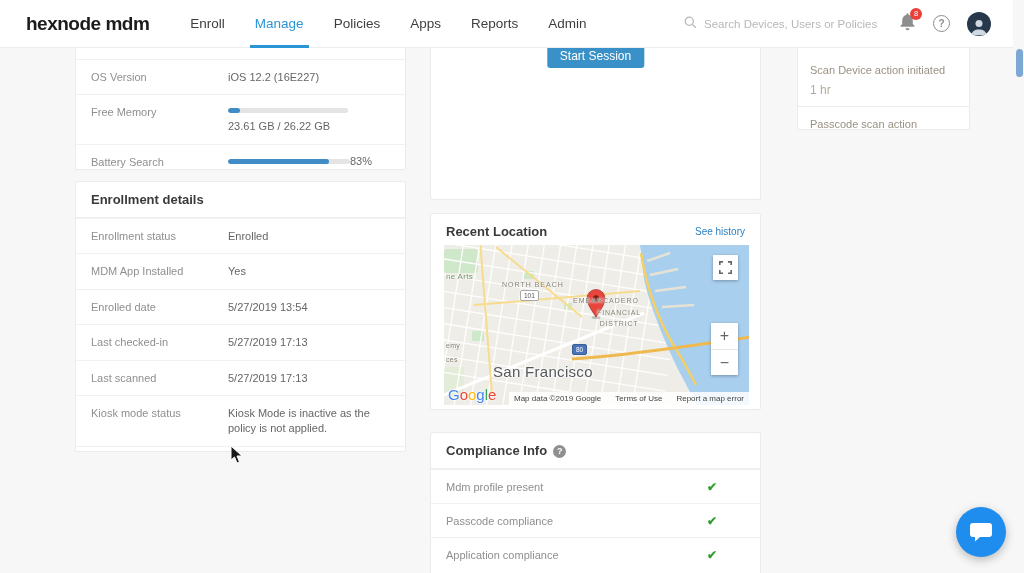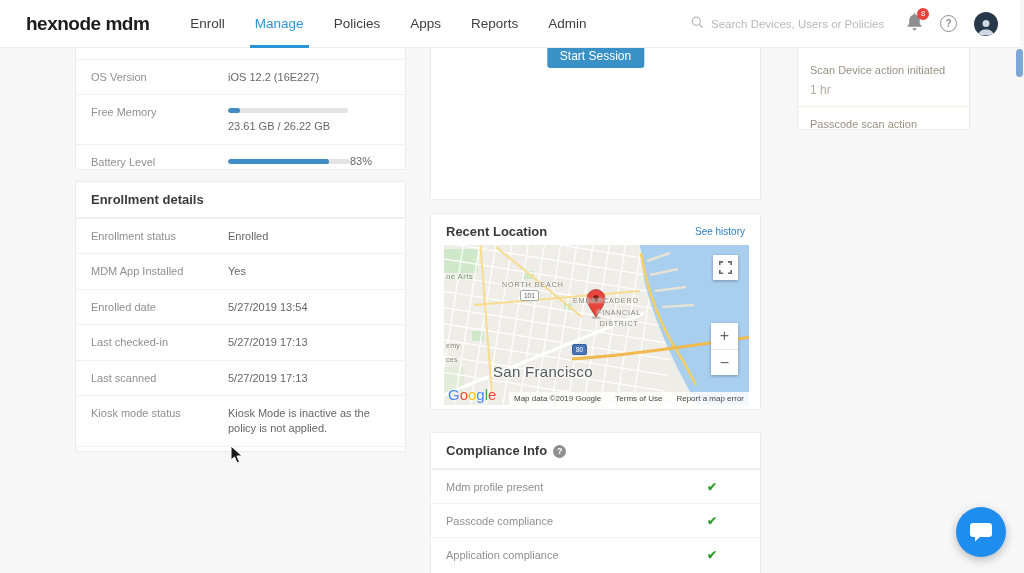--- a/index.html
+++ b/index.html
@@ -4,21 +4,21 @@
 <style>
   * { box-sizing: border-box; margin: 0; padding: 0; }
   html { background: #fff; }
   body {
     width: 1024px; height: 573px; position: relative; overflow: hidden;
     background: #f7f7f7; font-family: "Liberation Sans", sans-serif;
   }
 
   
   header {
-    position: absolute; top: 0; left: 0; right: 4px; height: 48px;
+    position: absolute; top: 0; left: 0; right: 11px; height: 48px;
     background: #fff; border-bottom: 1px solid #ececec; z-index: 50;
     display: flex; align-items: center;
   }
   .logo { font-size: 19px; font-weight: 800; color: #1c1c1c; margin-left: 26px; letter-spacing: -0.5px; cursor: pointer; }
   nav { display: flex; margin-left: 26px; }
   .nav-item {
     font-size: 13.5px; color: #3e3e3e; padding: 0 15px; height: 48px; line-height: 48px;
     cursor: pointer; position: relative; white-space: nowrap;
   }
   .nav-item.active { color: #2b95d6; }
@@ -194,21 +194,21 @@
     <div class="kv-row">
       <div class="kv-label">Free Memory</div>
       <div class="kv-value">
         <div class="bar mem-bar">
           <div class="bar-fill" style="width: 10%;"></div>
         </div>
         <div>23.61 GB / 26.22 GB</div>
       </div>
     </div>
     <div class="kv-row">
-      <div class="kv-label">Battery Level</div>
+      <div class="kv-label">Battery Search</div>
       <div class="bar bat-bar">
         <div class="bar-fill" style="width: 83%;"></div>
       </div>
       <div class="bat-pct">83%</div>
     </div>
   </section>
 
   <section class="card" id="card-enroll">
     <div class="card-title-row">
       <div class="card-title">Enrollment details</div>

